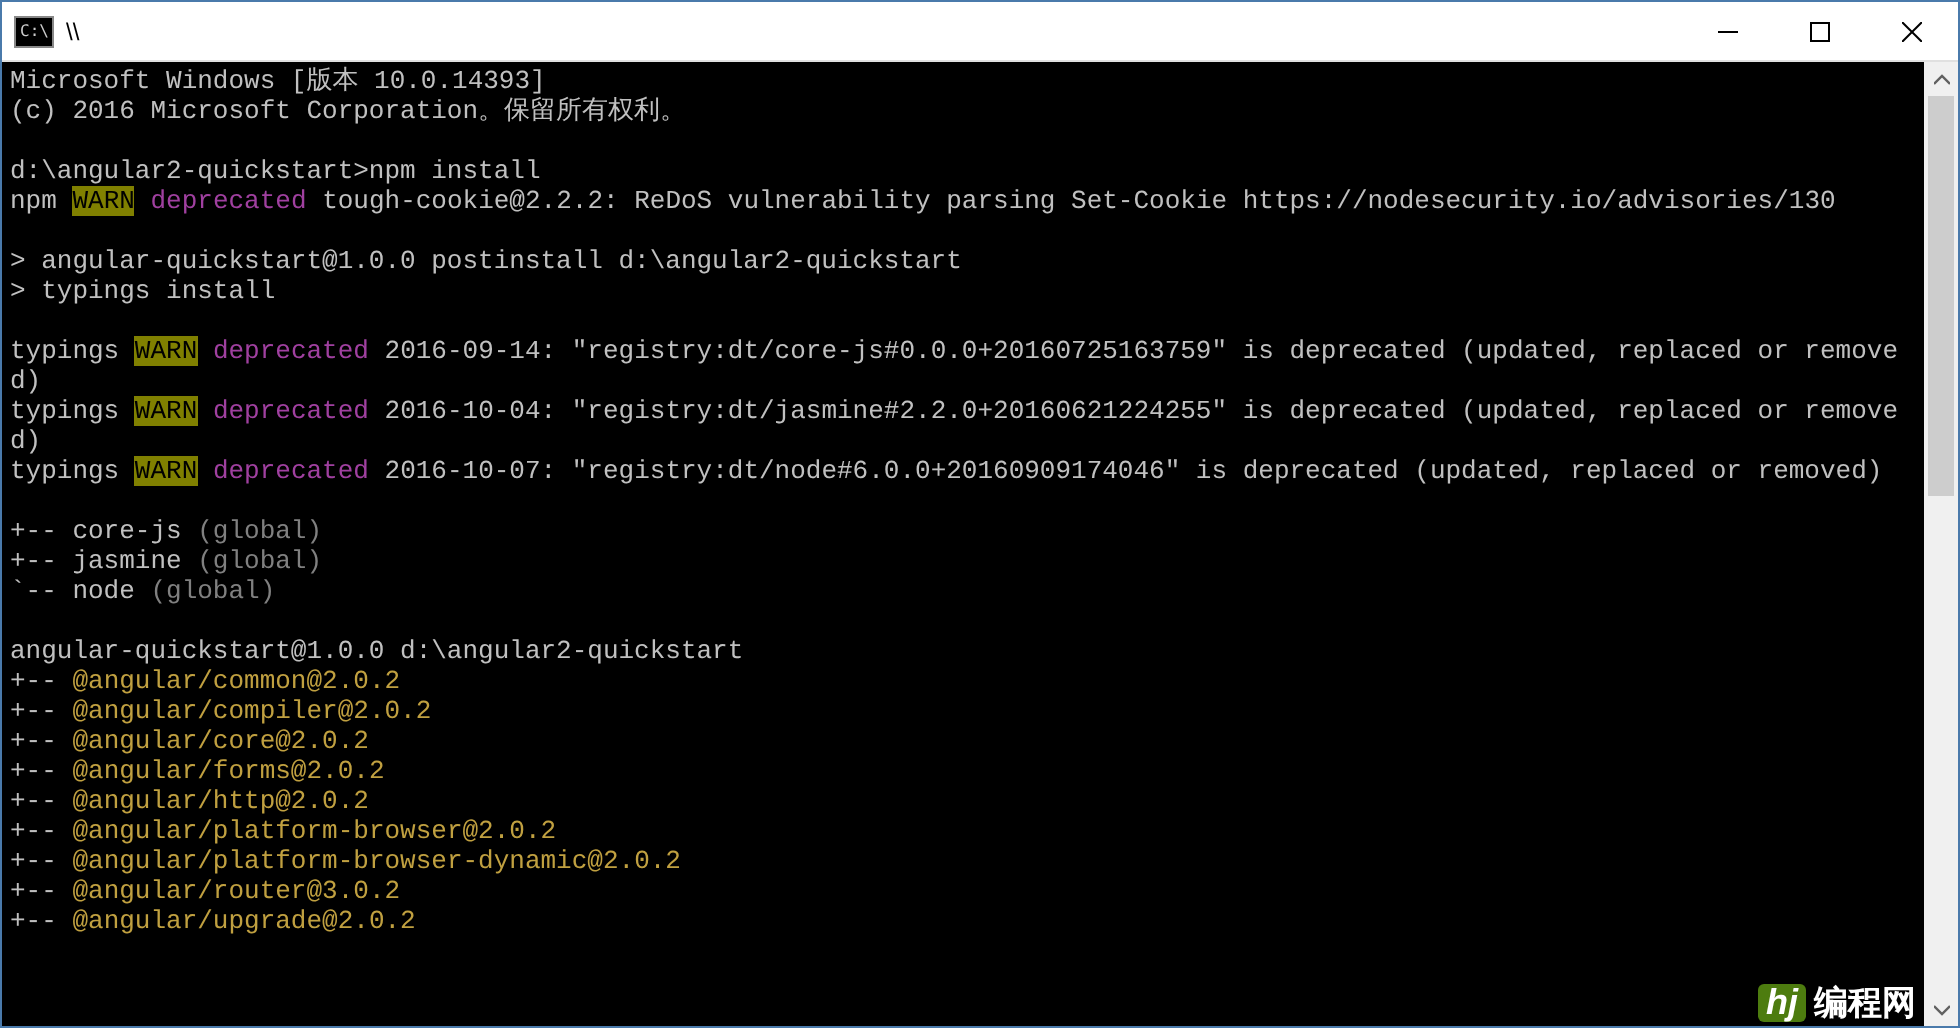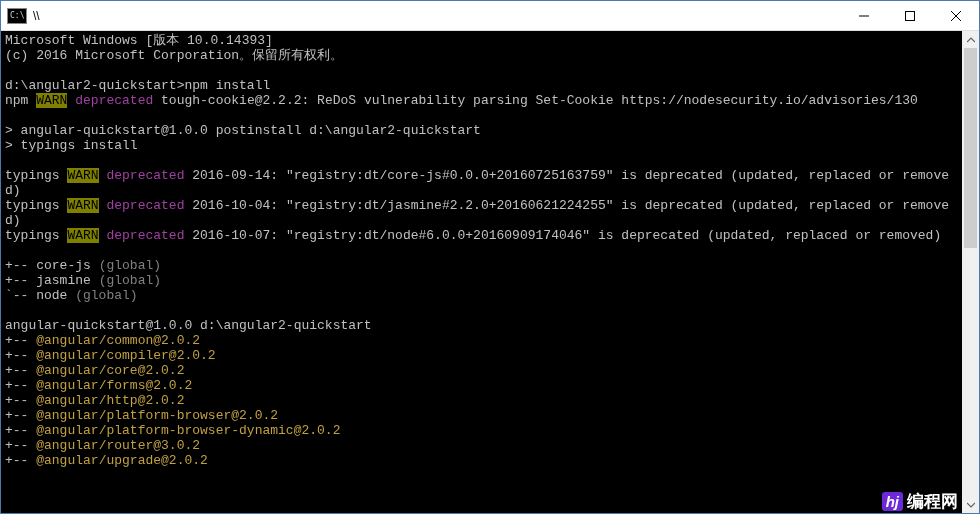--- a/index.html
+++ b/index.html
@@ -16,21 +16,21 @@
 .scrollbar { width: 17px; background: #f0f0f0; display: flex; flex-direction: column; }
 .sb-btn { height: 17px; background: #f0f0f0; display: flex; align-items: center; justify-content: center; color: #555; font-size: 9px; }
 .sb-track { flex: 1; background: #f0f0f0; position: relative; }
 .sb-thumb { position: absolute; top: 0; left: 2px; right: 2px; height: 200px; background: #cdcdcd; }
 .c-white { color: #c0c0c0; }
 .c-warn-bg { background: #808000; color: #000; font-weight: normal; }
 .c-magenta { color: #a040a0; }
 .c-gold { color: #c0a040; }
 .c-gray { color: #808080; }
 .watermark { position: absolute; right: 4px; bottom: 2px; display: flex; align-items: center; gap: 4px; pointer-events: none; }
-.wm-badge { background: #6d28d9; color: #fff; font-family: Arial,sans-serif; font-weight: bold; font-size: 15px; padding: 2px 4px; border-radius: 3px; font-style: italic; }
+.wm-badge { background: #4d7c0f; color: #fff; font-family: Arial,sans-serif; font-weight: bold; font-size: 18px; padding: 2px 4px; border-radius: 3px; font-style: italic; }
 .wm-text { color: #fff; font-family: 'Microsoft YaHei','SimHei',sans-serif; font-size: 17px; font-weight: bold; }
 </style>
 </head>
 <body>
 
 <div class="window">
   <div class="titlebar">
     <div class="titlebar-icon">C:\</div>
     <div class="titlebar-title">\\</div>
     <div class="win-controls">

